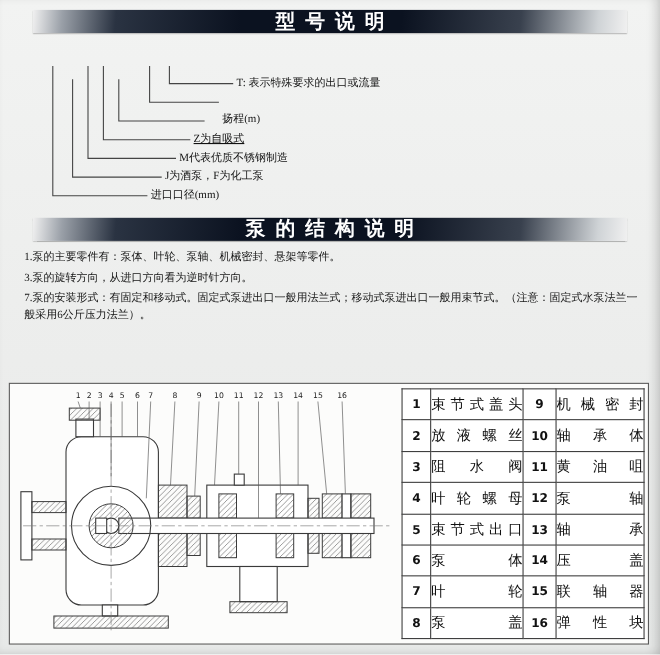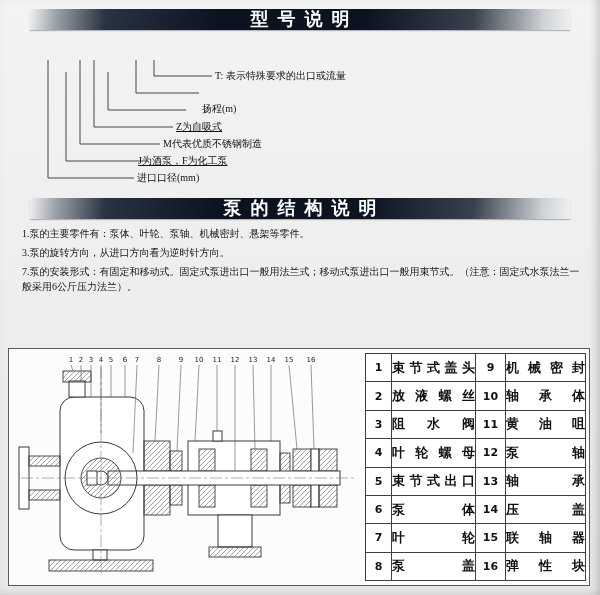--- a/index.html
+++ b/index.html
@@ -43,21 +43,21 @@
   .code-stack { display: flex; flex-direction: column; align-items: center; }
   .code-sub { font-size: 10px; line-height: 12px; font-weight: bold; color: #111; }
   .conn-svg { position: absolute; left: 0; top: 0; width: 600px; height: 152px; pointer-events: none; }
   .conn { fill: none; stroke: #444; stroke-width: 1; }
   .code-label { position: absolute; font-size: 10px; line-height: 13px; color: #111; white-space: nowrap; }
   .lbl0 { left: 215px; top: 29px; }
   .lbl1 { left: 202px; top: 46px; margin-top: 16px; }
   .lbl2 { left: 189px; top: 63px; }
   .lbl3 { left: 176px; top: 80px; text-decoration: underline; }
   .lbl4 { left: 163px; top: 97px; }
-  .lbl5 { left: 138px; top: 114px; text-decoration: underline; }
+  .lbl5 { left: 150px; top: 114px; }
   .lbl6 { left: 137px; top: 131px; }
 
   
   .notes { position: absolute; left: 22px; top: 226px; width: 558px; }
   .notes p { margin: 0 0 4px 0; font-size: 10px; line-height: 1.5; color: #151515; }
 
   
   .diagram-box {
     position: absolute; left: 8px; top: 348px; width: 582px; height: 238px;
     border: 1px solid #5a5a5a; background: #fcfcfb; box-sizing: border-box;
@@ -69,21 +69,21 @@
   .cl   { fill: none; stroke: #7a7a7a; stroke-width: 0.6; stroke-dasharray: 12 3 3 3; }
   .leader { stroke: #555; stroke-width: 0.6; }
   .callout { font-family: "DejaVu Sans", sans-serif; font-size: 7px; fill: #222; text-anchor: middle; }
 
   
   .table-wrap { position: absolute; left: 356px; top: 4px; width: 220px; height: 228px; }
   table.parts { border-collapse: collapse; table-layout: fixed; width: 220px; height: 228px; background: #ffffff; }
   table.parts td { border: 1px solid #3f3f3f; overflow: hidden; padding: 0; }
   td.num  { text-align: center; font-size: 11px; font-weight: bold; color: #111;
             font-family: "DejaVu Sans", sans-serif; }
-  td.name { font-size: 13px; font-weight: bold; color: #111; padding: 0 8px;
+  td.name { font-size: 13px; font-weight: normal; color: #111; padding: 0 8px;
             text-align: justify; text-align-last: justify;
             font-family: "Liberation Serif", "DejaVu Serif", serif; }
 </style>
 </head>
 <body>
 
 <div class="page">
 
   <div class="bar bar-model">
     <span>型号说明</span>

